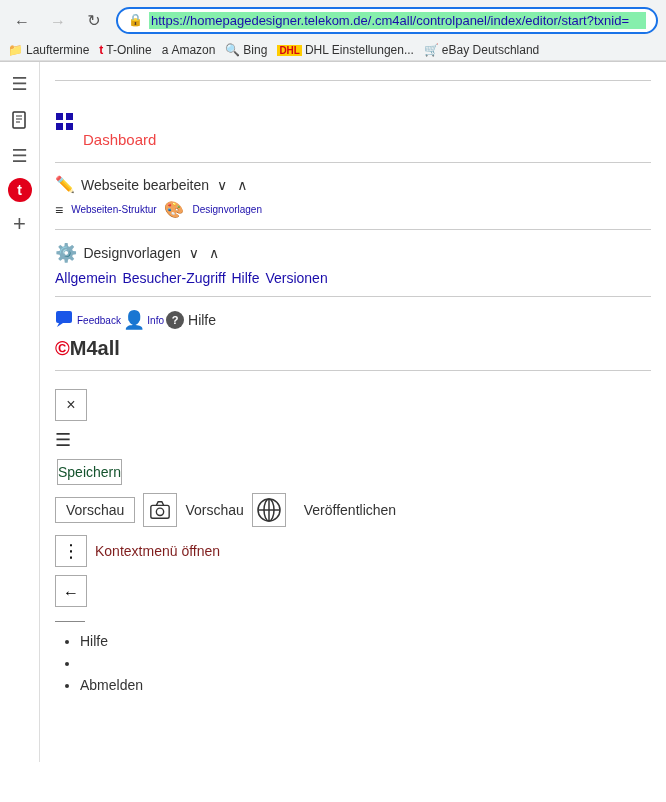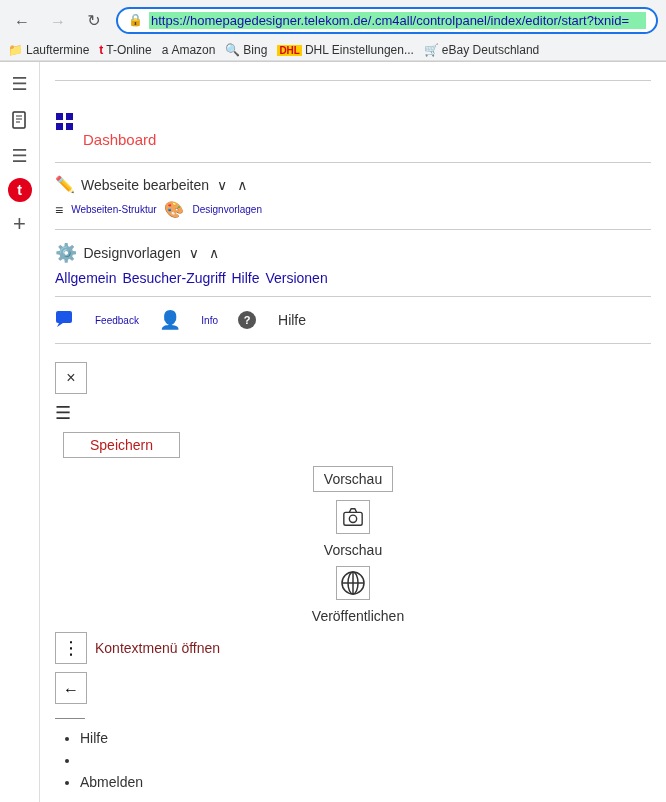--- a/index.html
+++ b/index.html
@@ -234,21 +234,21 @@
       text-decoration: none;
       font-size: 14px;
       margin-right: 2px;
       margin-top: 48px;
     }
 
     
     .footer-links-row {
       display: flex;
       align-items: center;
-      gap: 20px;
+      gap: 2px;
       padding: 4px 0;
     }
 
     .powered-by {
       font-size: 13px;
       color: #333;
       padding: 2px 0;
     }
 
     .cm4all-logo {
@@ -281,33 +281,32 @@
       font-size: 18px;
       color: #333;
       padding: 4px 0;
       cursor: pointer;
     }
 
     .btn-speichern {
       border: 1px solid #aaa;
       background: #fff;
       cursor: pointer;
-      padding: 4px 26px;
-      font-size: 14px;
-      color: #b91c1c;
-      margin: 4px 8px;
+      padding: 4px 0;
+      font-size: 14px;
+      color: #14532d;
+      margin: 4px 2px;
       display: inline-block;
     }
 
     .vorschau-row {
       display: flex;
       align-items: center;
       gap: 8px;
       padding: 4px 0;
-      flex-direction: column;
     }
 
     .btn-vorschau {
       border: 1px solid #aaa;
       background: #fff;
       cursor: pointer;
       padding: 4px 10px;
       font-size: 14px;
       color: #333;
     }
@@ -538,20 +537,23 @@
           <polygon points="4,13 2,17 8,13" fill="#1a56e8"></polygon>
         </svg>
       </span>
       <a class="sub-link">Feedback</a>
       <span style="color:#1a56e8;font-size:18px;">👤</span>
       <a class="sub-link">Info</a>
       <span class="question-icon">?</span>
       <span style="font-size:14px;color:#333;margin-left:2px;">Hilfe</span>
     </div>
 
+    <div class="cm4all-logo">
+      <span style="color:#e2001a;">©</span>M4all
+    </div>
 
     <hr class="section-divider">
 
     <div class="toolbar-section">
 
       
       <button class="btn-close">
         <span>×</span>
       </button>
 

